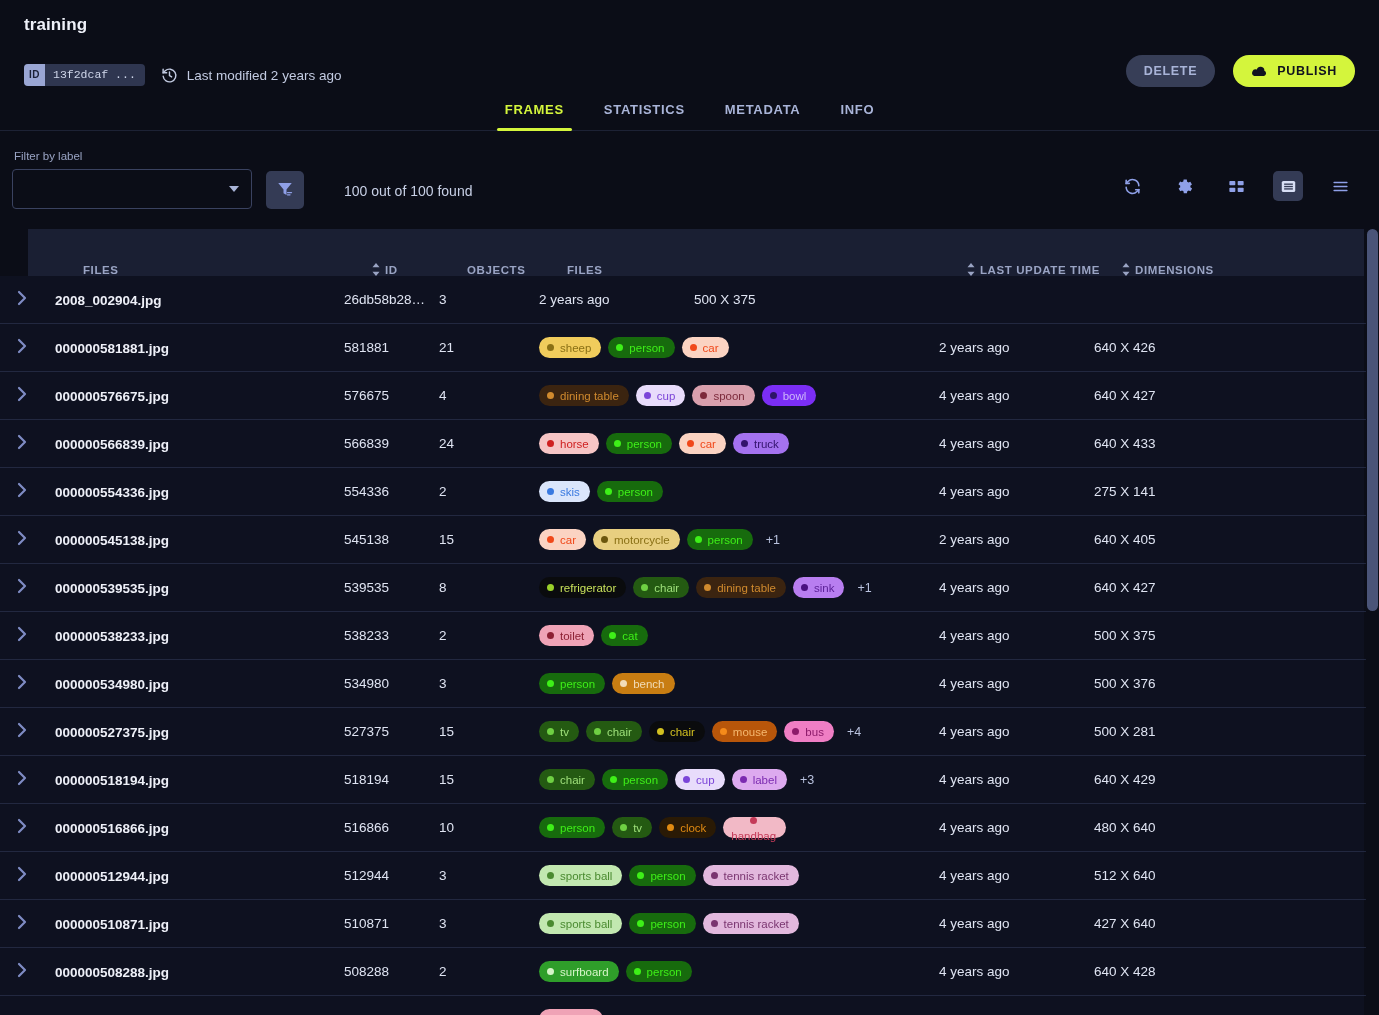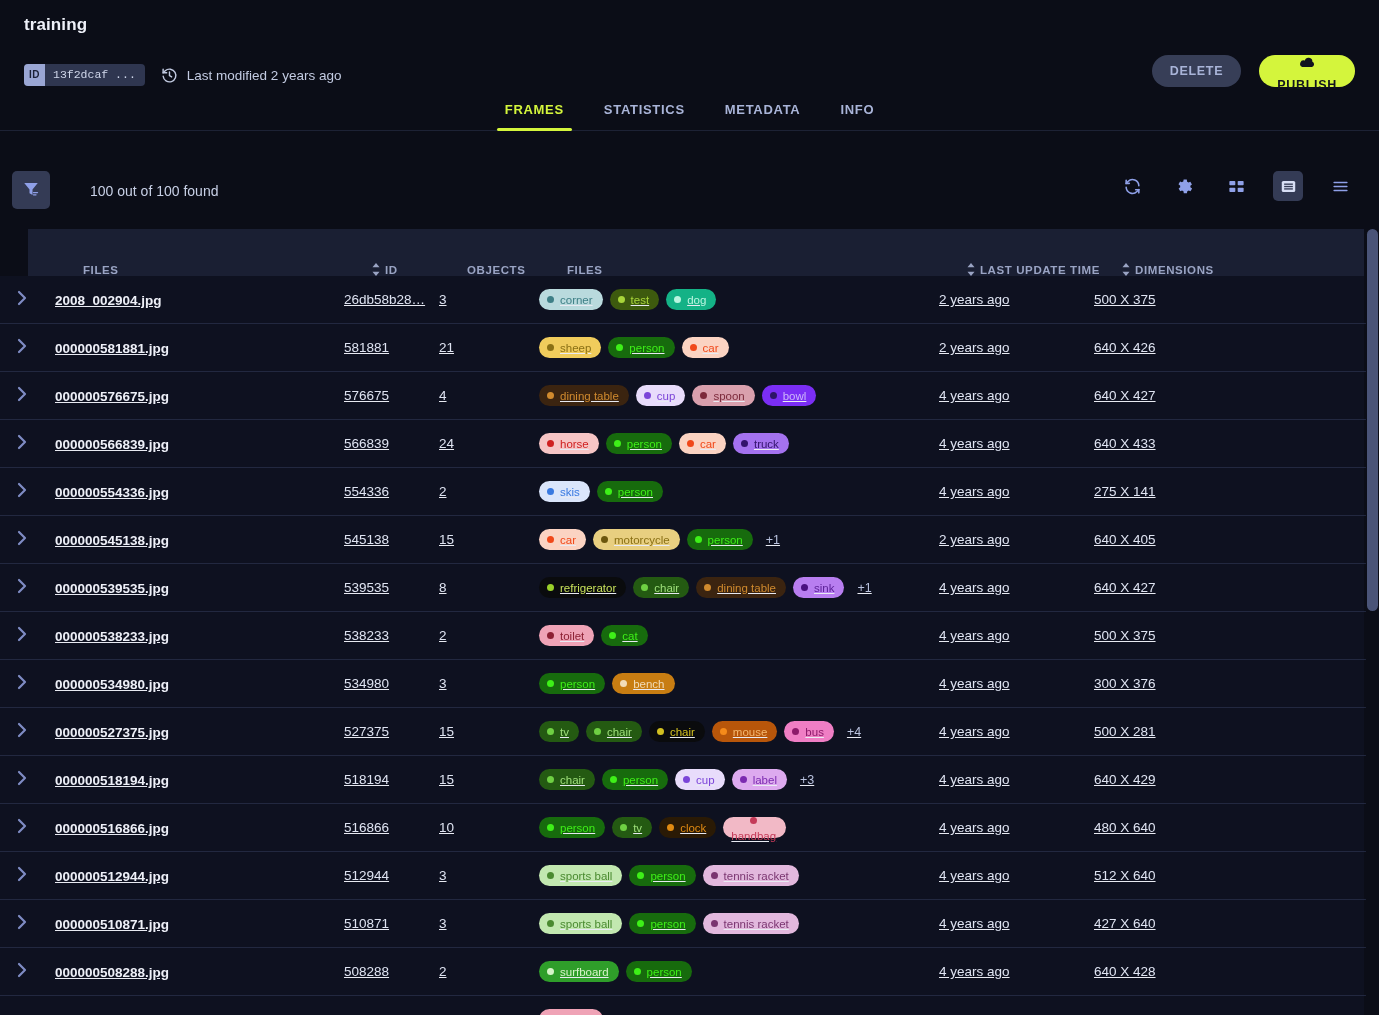--- a/index.html
+++ b/index.html
@@ -47,21 +47,21 @@
     display: flex; align-items: center; gap: 18px;
   }
   .btn {
     border: none; cursor: pointer; border-radius: 16px;
     font-size: 12.5px; font-weight: bold; letter-spacing: .7px;
     height: 32px; padding: 0 18px;
     font-family: "Liberation Sans", sans-serif;
     display: inline-flex; align-items: center; gap: 9px;
   }
   .btn-delete { background: #373e57; color: #a9b4d8; }
-  .btn-publish { background: #d4f53c; color: #11131f; flex-direction: column; }
+  .btn-publish { background: #d4f53c; color: #11131f; }
   .btn-publish svg { display: block; }
 
   
   .tabs {
     margin-top: 14px;
     display: flex; justify-content: center; gap: 0;
     border-bottom: 1px solid #1d2235;
     position: relative;
   }
   .tab {
@@ -143,21 +143,20 @@
   .col-lab  { width: 400px; flex: none; }
   .col-time { width: 155px; flex: none; }
   .col-dim  { flex: 1 1 auto; }
 
   .tbody { position: relative; }
   .trow {
     display: flex; align-items: center; height: 48px;
     border-bottom: 1px solid #222840;
     border-right: 15px solid #0b0d17;
     background: #0e1120;
-    text-decoration: underline;
   }
   .trow .col-exp {
     display: flex; align-items: center; justify-content: center;
     cursor: pointer;
   }
   .chev { color: #7f8cc4; }
   .fname { font-size: 13.5px; font-weight: bold; color: #eef0f8; }
   .tcell { font-size: 13.5px; color: #dfe4f2; }
   .labels-cell { display: flex; align-items: center; gap: 7px; flex-wrap: nowrap; }
   .chip {
@@ -219,20 +218,26 @@
 </div>
 
 <div class="tabs">
   <button class="tab active">FRAMES</button>
   <button class="tab">STATISTICS</button>
   <button class="tab">METADATA</button>
   <button class="tab">INFO</button>
 </div>
 
 <div class="filter-bar">
+  <div class="filter-field">
+    <div class="filter-label">Filter by label</div>
+    <div class="select-box">
+      <span class="select-caret"></span>
+    </div>
+  </div>
 
   <button class="filter-btn">
     <span>
       <svg width="18" height="18" viewBox="0 0 24 24" fill="#8fa0e8">
         <path d="M3 4h18l-7 8.5V20l-4-2.2v-5.3z"></path>
         <rect x="14.5" y="16" width="7" height="1.6" rx=".8"></rect>
         <rect x="14.5" y="19" width="5" height="1.6" rx=".8"></rect>
       </svg>
     </span>
   </button>
@@ -325,34 +330,20 @@
   <div class="tbody" id="tbody">
       <div class="trow">
         <div class="col-exp">
           <span class="chev"><svg width="11" height="16" viewBox="0 0 11 16" fill="none" stroke="#7f8cc4" stroke-width="2.2" stroke-linecap="round" stroke-linejoin="round">
               <path d="M2 2l6 6-6 6"></path>
             </svg></span>
         </div>
         <div class="col-file"><span class="fname">2008_002904.jpg</span></div>
         <div class="col-id tcell">26db58b28…</div>
         <div class="col-obj tcell">3</div>
-        <div class="col-lab labels-cell">
-          <span class="chip" style="background: rgb(185, 218, 221); color: rgb(62, 127, 134);">
-            <span class="dot" style="background: rgb(62, 127, 134);"></span>
-            <span>corner</span>
-          </span>
-          <span class="chip" style="background: rgb(61, 90, 14); color: rgb(168, 213, 58);">
-            <span class="dot" style="background: rgb(168, 213, 58);"></span>
-            <span>test</span>
-          </span>
-          <span class="chip" style="background: rgb(20, 178, 134); color: rgb(185, 245, 224);">
-            <span class="dot" style="background: rgb(185, 245, 224);"></span>
-            <span>dog</span>
-          </span>
-        </div>
         <div class="col-time tcell">2 years ago</div>
         <div class="col-dim tcell">500 X 375</div>
       </div>
       <div class="trow">
         <div class="col-exp">
           <span class="chev"><svg width="11" height="16" viewBox="0 0 11 16" fill="none" stroke="#7f8cc4" stroke-width="2.2" stroke-linecap="round" stroke-linejoin="round">
               <path d="M2 2l6 6-6 6"></path>
             </svg></span>
         </div>
         <div class="col-file"><span class="fname">000000581881.jpg</span></div>
@@ -550,21 +541,21 @@
           <span class="chip" style="background: rgb(23, 107, 13); color: rgb(62, 240, 24);">
             <span class="dot" style="background: rgb(62, 240, 24);"></span>
             <span>person</span>
           </span>
           <span class="chip" style="background: rgb(200, 125, 18); color: rgb(242, 220, 184);">
             <span class="dot" style="background: rgb(242, 220, 184);"></span>
             <span>bench</span>
           </span>
         </div>
         <div class="col-time tcell">4 years ago</div>
-        <div class="col-dim tcell">300 X 376</div>
+        <div class="col-dim tcell">500 X 376</div>
       </div>
       <div class="trow">
         <div class="col-exp">
           <span class="chev"><svg width="11" height="16" viewBox="0 0 11 16" fill="none" stroke="#7f8cc4" stroke-width="2.2" stroke-linecap="round" stroke-linejoin="round">
               <path d="M2 2l6 6-6 6"></path>
             </svg></span>
         </div>
         <div class="col-file"><span class="fname">000000527375.jpg</span></div>
         <div class="col-id tcell">527375</div>
         <div class="col-obj tcell">15</div>

